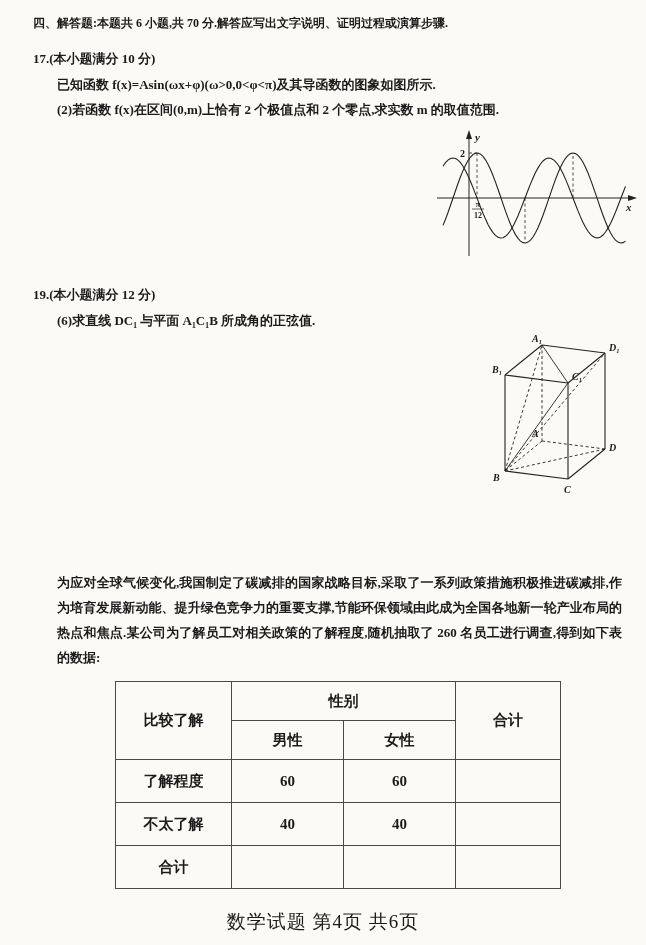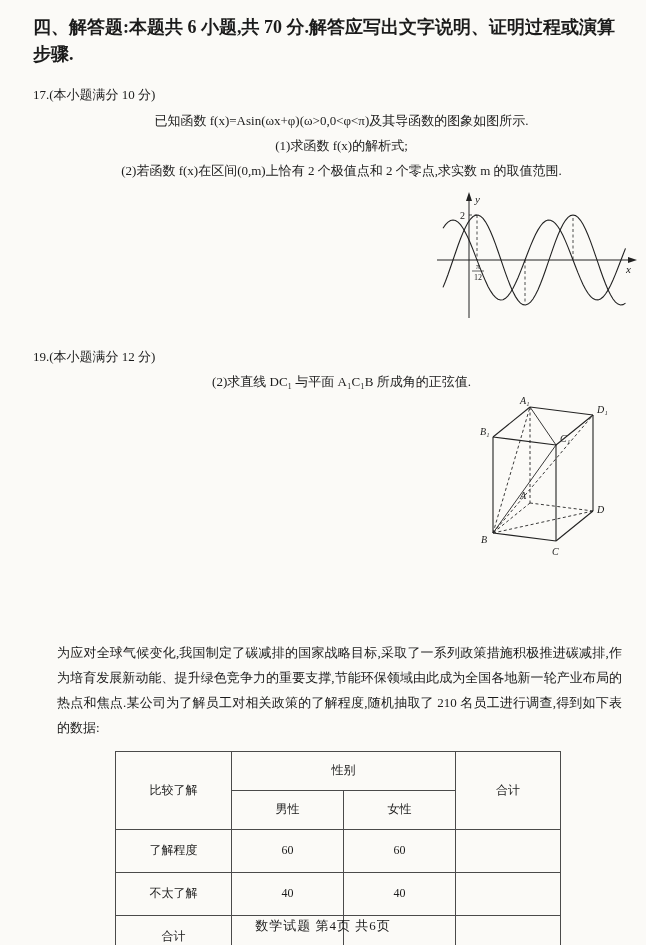--- a/index.html
+++ b/index.html
@@ -8,61 +8,60 @@
     width:646px;height:945px;
     margin:0 auto;
     background:#fbfaf7;
     color:#1b1b1b;
     font-family:"Liberation Serif","DejaVu Serif",serif;
     font-size:13px;
     box-sizing:border-box;
     padding:14px 20px 0 33px;
     overflow:hidden;
   }
-  .section-header{font-weight:700;font-size:18px;line-height:1.5;}
-  .question{margin-top:8px;}
+  .section-header{font-weight:700;font-size:12px;line-height:1.5;}
+  .question{margin-top:0;font-weight:bold;}
   .q-num{margin-top:15px;line-height:1.9;}
   .q-body{margin-left:24px;}
-  .q-line{line-height:1.95;text-align:center;}
+  .q-line{line-height:1.95;}
   .para{line-height:1.92;text-align:justify;padding-right:4px;}
   .graph-wrap{margin-left:398px;margin-top:4px;height:142px;}
   .q18{position:relative;min-height:288px;}
-  .prism-wrap{position:absolute;right:14px;top:46px;}
+  .prism-wrap{position:absolute;right:2px;top:46px;}
   svg text{font-family:"Liberation Serif","DejaVu Serif",serif;fill:#1b1b1b;}
   .exam-table{
     border-collapse:collapse;
     margin:10px 0 0 58px;
     table-layout:fixed;
   }
   .exam-table td{
     border:1px solid #4a4a4a;
     text-align:center;
     vertical-align:middle;
     height:30px;
-    font-size:12px;
+    font-size:15px;
     padding:6px 4px;
   }
   .exam-table .hdr-row td{height:26px;}
   .footer{
     position:absolute;bottom:10px;left:0;width:100%;
-    text-align:center;font-size:13px;letter-spacing:1px;
+    text-align:center;font-size:19px;letter-spacing:1px;
   }
 </style>
 </head>
 <body>
 
 <div class="page">
 
   <div class="section-header">四、解答题:本题共 6 小题,共 70 分.解答应写出文字说明、证明过程或演算步骤.</div>
 
   <div class="question">
     <div class="q-num">17.(本小题满分 10 分)</div>
     <div class="q-body">
       <div class="q-line">已知函数 f(x)=Asin(ωx+φ)(ω&gt;0,0&lt;φ&lt;π)及其导函数的图象如图所示.</div>
-      <div class="q-line">(1)求函数 f(x)的解析式;</div>
       <div class="q-line">(2)若函数 f(x)在区间(0,m)上恰有 2 个极值点和 2 个零点,求实数 m 的取值范围.</div>
     </div>
     <div class="graph-wrap">
       <svg width="210" height="138" viewBox="0 0 210 138">
 
         <line x1="6" y1="72" x2="201" y2="72" stroke="#222" stroke-width="1"></line>
         <polygon points="206,72 197,69 197,75" fill="#222"></polygon>
         <line x1="38" y1="130" x2="38" y2="9" stroke="#222" stroke-width="1"></line>
         <polygon points="38,4 35,13 41,13" fill="#222"></polygon>
 
@@ -81,21 +80,21 @@
         <text x="47" y="81" font-size="8" text-anchor="middle">π</text>
         <line x1="41" y1="83" x2="53" y2="83" stroke="#222" stroke-width="0.7"></line>
         <text x="47" y="92" font-size="8" text-anchor="middle">12</text>
       </svg>
     </div>
   </div>
 
   <div class="question q18">
     <div class="q-num">19.(本小题满分 12 分)</div>
     <div class="q-body">
-      <div class="q-line">(2)求直线 DC₁ 与平面 A₁C₁B 所成角的正弦值.</div>
+      <div class="q-line">(6)求直线 DC₁ 与平面 A₁C₁B 所成角的正弦值.</div>
     </div>
     <div class="prism-wrap">
       <svg width="132" height="170" viewBox="0 0 132 170">
 
         <line x1="50" y1="16" x2="50" y2="112" stroke="#222" stroke-width="0.9" stroke-dasharray="3 2.5"></line>
         <line x1="50" y1="112" x2="13" y2="142" stroke="#222" stroke-width="0.9" stroke-dasharray="3 2.5"></line>
         <line x1="50" y1="112" x2="113" y2="120" stroke="#222" stroke-width="0.9" stroke-dasharray="3 2.5"></line>
         <line x1="13" y1="142" x2="113" y2="120" stroke="#222" stroke-width="0.9" stroke-dasharray="3 2.5"></line>
         <line x1="13" y1="142" x2="113" y2="24" stroke="#222" stroke-width="0.9" stroke-dasharray="3 2.5"></line>
         <line x1="13" y1="142" x2="50" y2="16" stroke="#222" stroke-width="0.9" stroke-dasharray="3 2.5"></line>
@@ -120,21 +119,21 @@
         <text x="40" y="108" font-size="10" font-style="italic">A</text>
         <text x="117" y="122" font-size="10" font-style="italic">D</text>
         <text x="1" y="152" font-size="10" font-style="italic">B</text>
         <text x="72" y="164" font-size="10" font-style="italic">C</text>
       </svg>
     </div>
   </div>
 
   <div class="question">
     <div class="q-body">
-      <div class="para">为应对全球气候变化,我国制定了碳减排的国家战略目标,采取了一系列政策措施积极推进碳减排,作为培育发展新动能、提升绿色竞争力的重要支撑,节能环保领域由此成为全国各地新一轮产业布局的热点和焦点.某公司为了解员工对相关政策的了解程度,随机抽取了 210 名员工进行调查,得到如下表的数据:</div>
+      <div class="para">为应对全球气候变化,我国制定了碳减排的国家战略目标,采取了一系列政策措施积极推进碳减排,作为培育发展新动能、提升绿色竞争力的重要支撑,节能环保领域由此成为全国各地新一轮产业布局的热点和焦点.某公司为了解员工对相关政策的了解程度,随机抽取了 260 名员工进行调查,得到如下表的数据:</div>
       <table class="exam-table">
         <colgroup>
           <col style="width:116px">
             <col style="width:112px">
             <col style="width:112px">
             <col style="width:105px">
         </colgroup>
         <tbody>
             <tr class="hdr-row">
           <td rowspan="2">比较了解</td>

